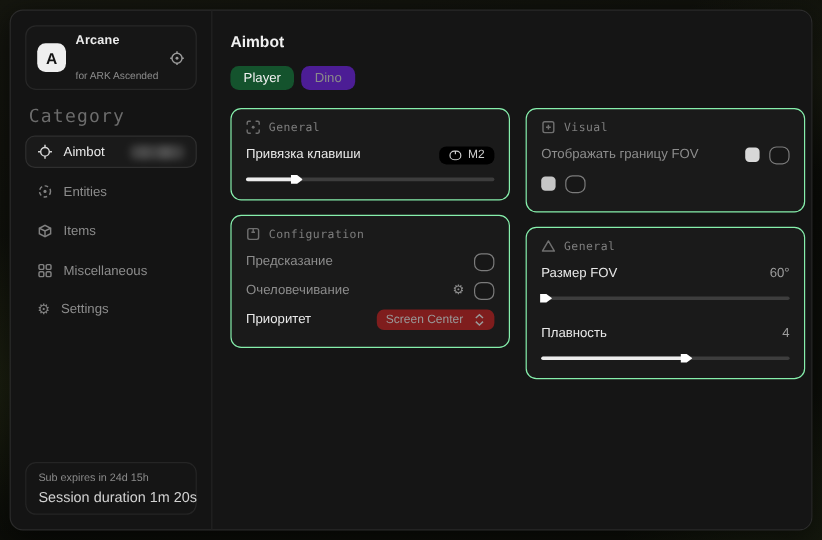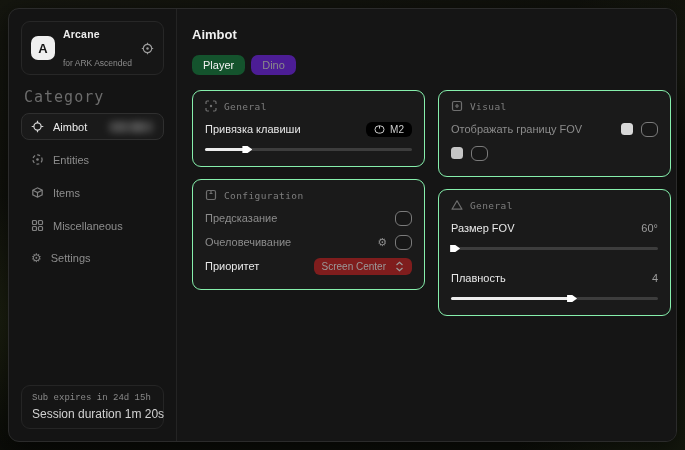--- a/index.html
+++ b/index.html
@@ -47,21 +47,21 @@
   .blur-blob {
     position:absolute; right:9px; top:7px; width:46px; height:12px; border-radius:4px;
     background:linear-gradient(90deg,#555,#8a8a8a 25%,#666 45%,#999 65%,#6a6a6a 85%,#555);
     filter:blur(3px); opacity:.45;
   }
   .side-footer {
     margin-top:auto; border:1px solid #252525; border-radius:9px; padding:7px 10px;
     background:#151515;
   }
   .sub-expires {
-    font-family:Liberation Mono, monospace; font-size:9px; color:#8a8a8a; white-space:nowrap;
+    font-family:Liberation Sans, sans-serif; font-size:9px; color:#8a8a8a; white-space:nowrap;
   }
   .session { font-size:12px; font-weight:normal; color:#d2d2d2; margin-top:4px; white-space:nowrap; }
   
   .main { flex:1; border-left:1px solid #242424; padding:13px 15px; background:#151515; }
   .page-title { font-size:13px; font-weight:bold; color:#f0f0f0; margin:5px 0 13px; }
   .tabs { display:flex; gap:6px; margin-bottom:15px; }
   .tab {
     padding:4px 11px; border-radius:7px; font-size:11px; color:#8a8a8a;
     background:#4c1d95; cursor:pointer;
   }

